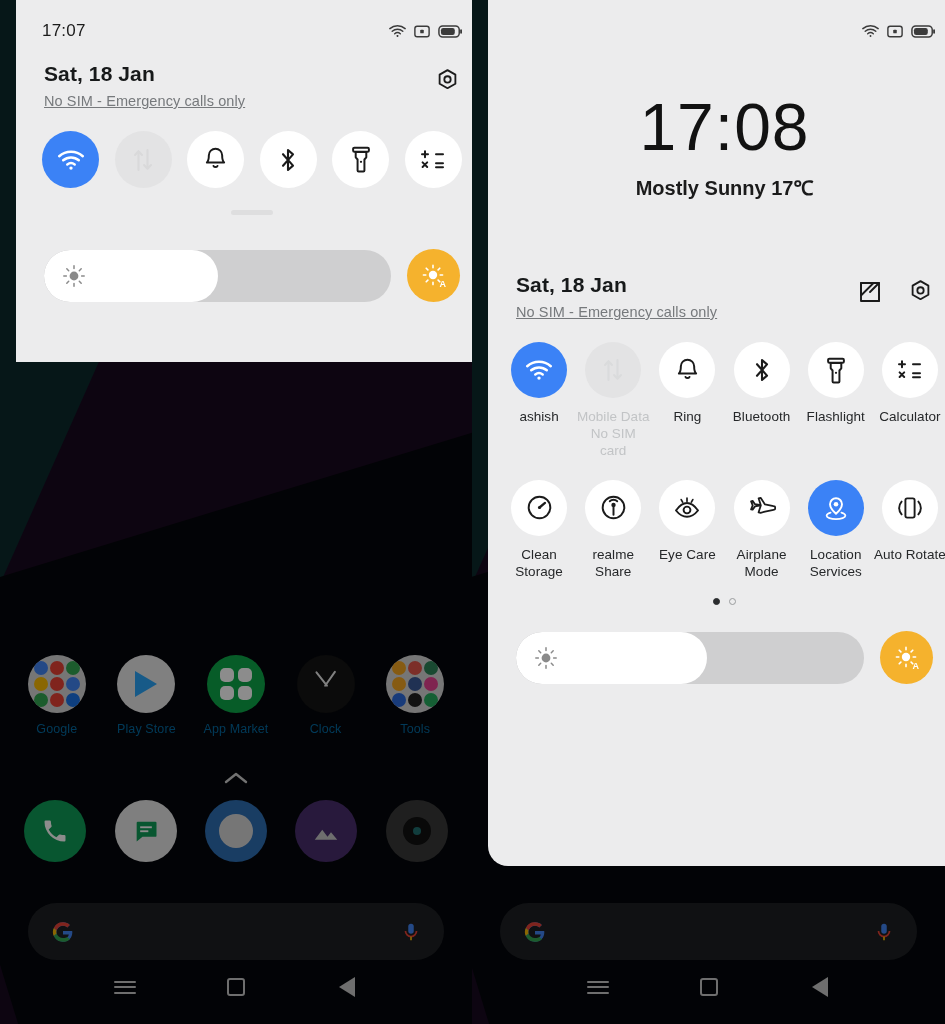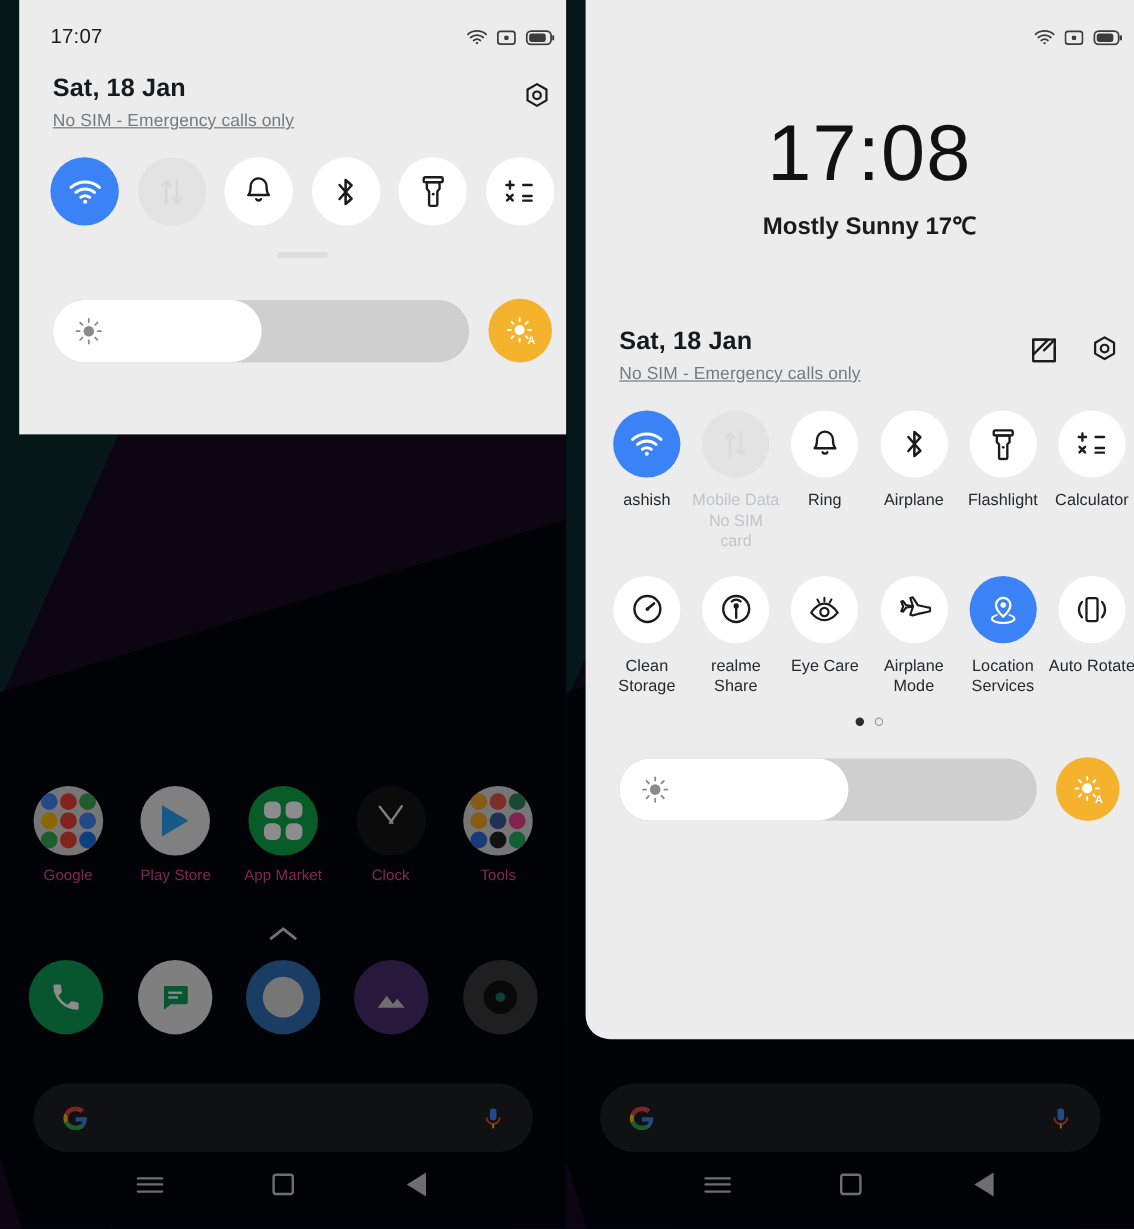--- a/index.html
+++ b/index.html
@@ -44,21 +44,21 @@
     display:flex; justify-content:space-around; padding:0 12px;
   }
   .app-row.row1 { top:655px; }
   .app { width:76px; text-align:center; }
   .app-ico {
     width:58px; height:58px; border-radius:50%;
     margin:0 auto 9px; position:relative; overflow:hidden;
     display:flex; align-items:center; justify-content:center;
   }
   .app-label {
-    font-size:12.5px; color:#ec4899; letter-spacing:.1px;
+    font-size:12.5px; color:#0369a1; letter-spacing:.1px;
     white-space:nowrap; overflow:hidden; text-overflow:ellipsis;
   }
 
   
   .gfolder { background:#d8d8d8; display:grid; grid-template-columns:repeat(3,1fr);
              gap:2px; padding:6px; align-content:center; }
   .gfolder i { border-radius:50%; width:100%; aspect-ratio:1; display:block; }
 
   .playstore { background:#e9e9e9; }
   .ps-tri { width:0;height:0;border-top:13px solid transparent;border-bottom:13px solid transparent;border-left:22px solid #2ba5f7; position:relative; }
@@ -554,21 +554,21 @@
         </div>
         <div class="tile-label">Ring</div>
       </div>
 
       <div class="tile">
         <div class="tile-c">
           <svg width="22" height="28" viewBox="0 0 20 28">
               <path d="M5 8.2L15 19.6 10 24V4l5 4.4L5 19.8" fill="none" stroke="#1b1b1b" stroke-width="2.1" stroke-linejoin="round" stroke-linecap="round"></path>
             </svg>
         </div>
-        <div class="tile-label">Airplane</div>
+        <div class="tile-label">Bluetooth</div>
       </div>
 
       <div class="tile">
         <div class="tile-c">
           <svg width="20" height="27" viewBox="0 0 18 26">
               <rect x="1.4" y="1.6" width="15.2" height="4" rx="1.2" fill="none" stroke="#1b1b1b" stroke-width="1.9"></rect>
               <path d="M3.9 5.8h10.2v5.1l-1.8 2.1v10.6a1 1 0 0 1-1 1H6.7a1 1 0 0 1-1-1V13l-1.8-2.1z" fill="none" stroke="#1b1b1b" stroke-width="1.9" stroke-linejoin="round"></path>
               <circle cx="9" cy="15.2" r="1.1" fill="#1b1b1b"></circle>
             </svg>
         </div>

